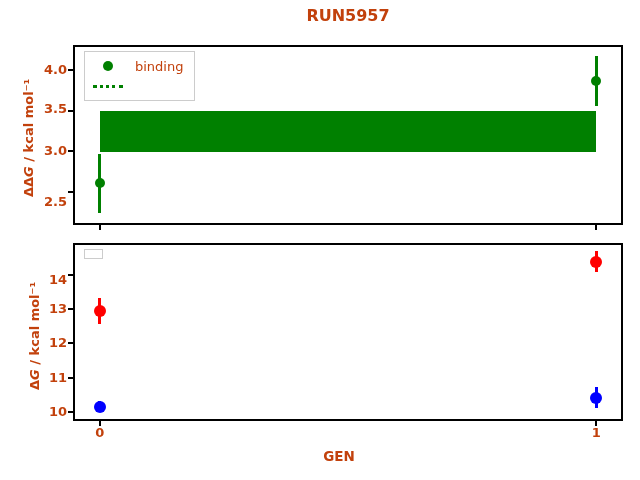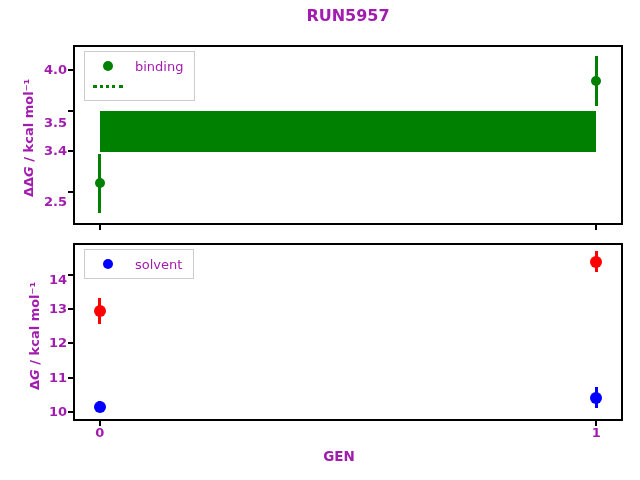--- a/index.html
+++ b/index.html
@@ -1,18 +1,18 @@
 <!DOCTYPE html>
 <html><head>
 <meta charset="utf-8">
 <style>
   html,body { margin:0; padding:0; background:#fff; }
   .figure {
     position:relative; width:640px; height:480px; background:#ffffff;
-    font-family:"DejaVu Sans","Liberation Sans",sans-serif; color:#a21caf;
+    font-family:"DejaVu Sans","Liberation Sans",sans-serif; color:#c2410c;
     overflow:hidden;
   }
   .fig-title { position:absolute; left:73px; top:6px; width:550px; text-align:center;
     font-size:16px; font-weight:bold; }
   .xlabel { position:absolute; left:64px; top:448px; width:550px; text-align:center;
     font-size:13.5px; font-weight:bold; }
   .ylabel { position:absolute; font-size:13px; font-weight:bold; white-space:nowrap;
     transform:rotate(-90deg); transform-origin:left top; line-height:17px; }
   .ylabel-top { left:20px; top:197px; }
   .ylabel-bottom { left:26px; top:390px; }
@@ -58,42 +58,36 @@
       </div>
       <div class="legend-row">
         <span class="handle">
             <span class="dline" style="border-top-color: rgb(0, 128, 0);"></span>
           </span>
       </div>
     </div>
   <div class="ytick" style="top: 143.514px;"></div>
       <div class="yticklabel" style="top: 146px;">2.5</div>
       <div class="ytick" style="top: 103.147px;"></div>
-      <div class="yticklabel" style="top: 95.1468px;">3.4</div>
+      <div class="yticklabel" style="top: 95.1468px;">3.0</div>
       <div class="ytick" style="top: 62.7798px;"></div>
-      <div class="yticklabel" style="top: 67px;">3.5</div>
+      <div class="yticklabel" style="top: 53px;">3.5</div>
       <div class="ytick" style="top: 22.4128px;"></div>
       <div class="yticklabel" style="top: 14.4128px;">4.0</div>
       <div class="xtick" style="left: 23.8182px;"></div>
       <div class="xtick" style="left: 520.182px;"></div>
       <div class="band" style="left: 24.8182px; width: 496.364px; top: 63.7798px; height: 41.1743px; background: rgb(0, 128, 0);"></div>
       <div class="errbar" style="left: 23.3182px; top: 106.569px; height: 59.7431px; background: rgb(0, 128, 0);"></div>
       <div class="marker" style="left: 24.8182px; top: 136.44px; width: 10px; height: 10px; background: rgb(0, 128, 0);"></div>
       <div class="errbar" style="left: 519.682px; top: 8.88073px; height: 50.055px; background: rgb(0, 128, 0);"></div>
       <div class="marker" style="left: 521.182px; top: 33.9083px; width: 10px; height: 10px; background: rgb(0, 128, 0);"></div>
     </div>
 
   <div class="plot plot-bottom">
     <div class="legend">
-      <div class="legend-row">
-        <span class="handle">
-            <span class="dot" style="background: rgb(0, 0, 255);"></span>
-          </span>
-        <span class="legend-label">solvent</span>
-      </div>
     </div>
   <div class="ytick" style="top: 165.807px;"></div>
       <div class="yticklabel" style="top: 157.807px;">10</div>
       <div class="ytick" style="top: 131.555px;"></div>
       <div class="yticklabel" style="top: 123.555px;">11</div>
       <div class="ytick" style="top: 97.3031px;"></div>
       <div class="yticklabel" style="top: 89.3031px;">12</div>
       <div class="ytick" style="top: 63.0512px;"></div>
       <div class="yticklabel" style="top: 55.0512px;">13</div>
       <div class="ytick" style="top: 28.7992px;"></div>

